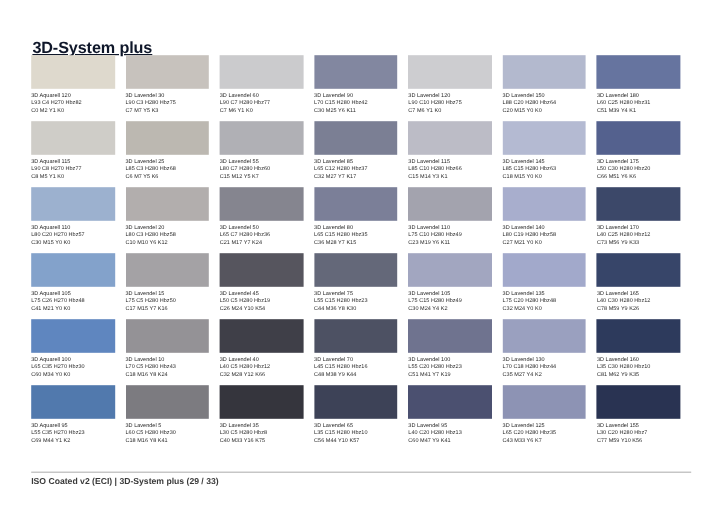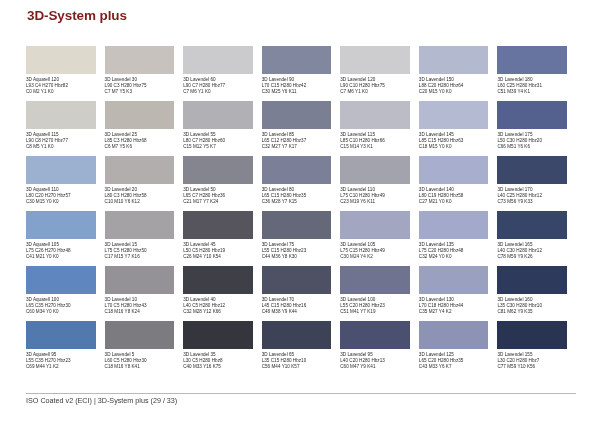--- a/index.html
+++ b/index.html
@@ -20,26 +20,27 @@
     width: 600px;
     height: 424px;
     box-sizing: border-box;
     padding: 0;
     position: relative;
     background: #ffffff;
   }
   #page-title {
     position: absolute;
     left: 27px;
-    top: 8px;
+    top: 32px;
     font-size: 13.5px;
     font-weight: bold;
     letter-spacing: -0.1px;
-    color: #7f1d1d;
+    color: #0f172a;
     white-space: nowrap;
+    text-decoration: underline;
   }
   #swatch-grid {
     position: absolute;
     left: 26px;
     top: 46px;
     width: 550px;
     display: grid;
     grid-template-columns: repeat(7, 1fr);
     grid-auto-rows: 55px;
     column-gap: 0px;
@@ -85,20 +86,21 @@
     height: 1px;
     background: #b9b9b9;
   }
   #footer-left {
     position: absolute;
     left: 0;
     top: 3px;
     font-size: 7.2px;
     color: #3a3a3a;
     white-space: nowrap;
+    font-weight: bold;
   }
   #footer-right {
     position: absolute;
     right: 0;
     top: 3px;
     font-size: 7.2px;
     color: #3a3a3a;
     white-space: nowrap;
     margin-top: 46px;
   }

